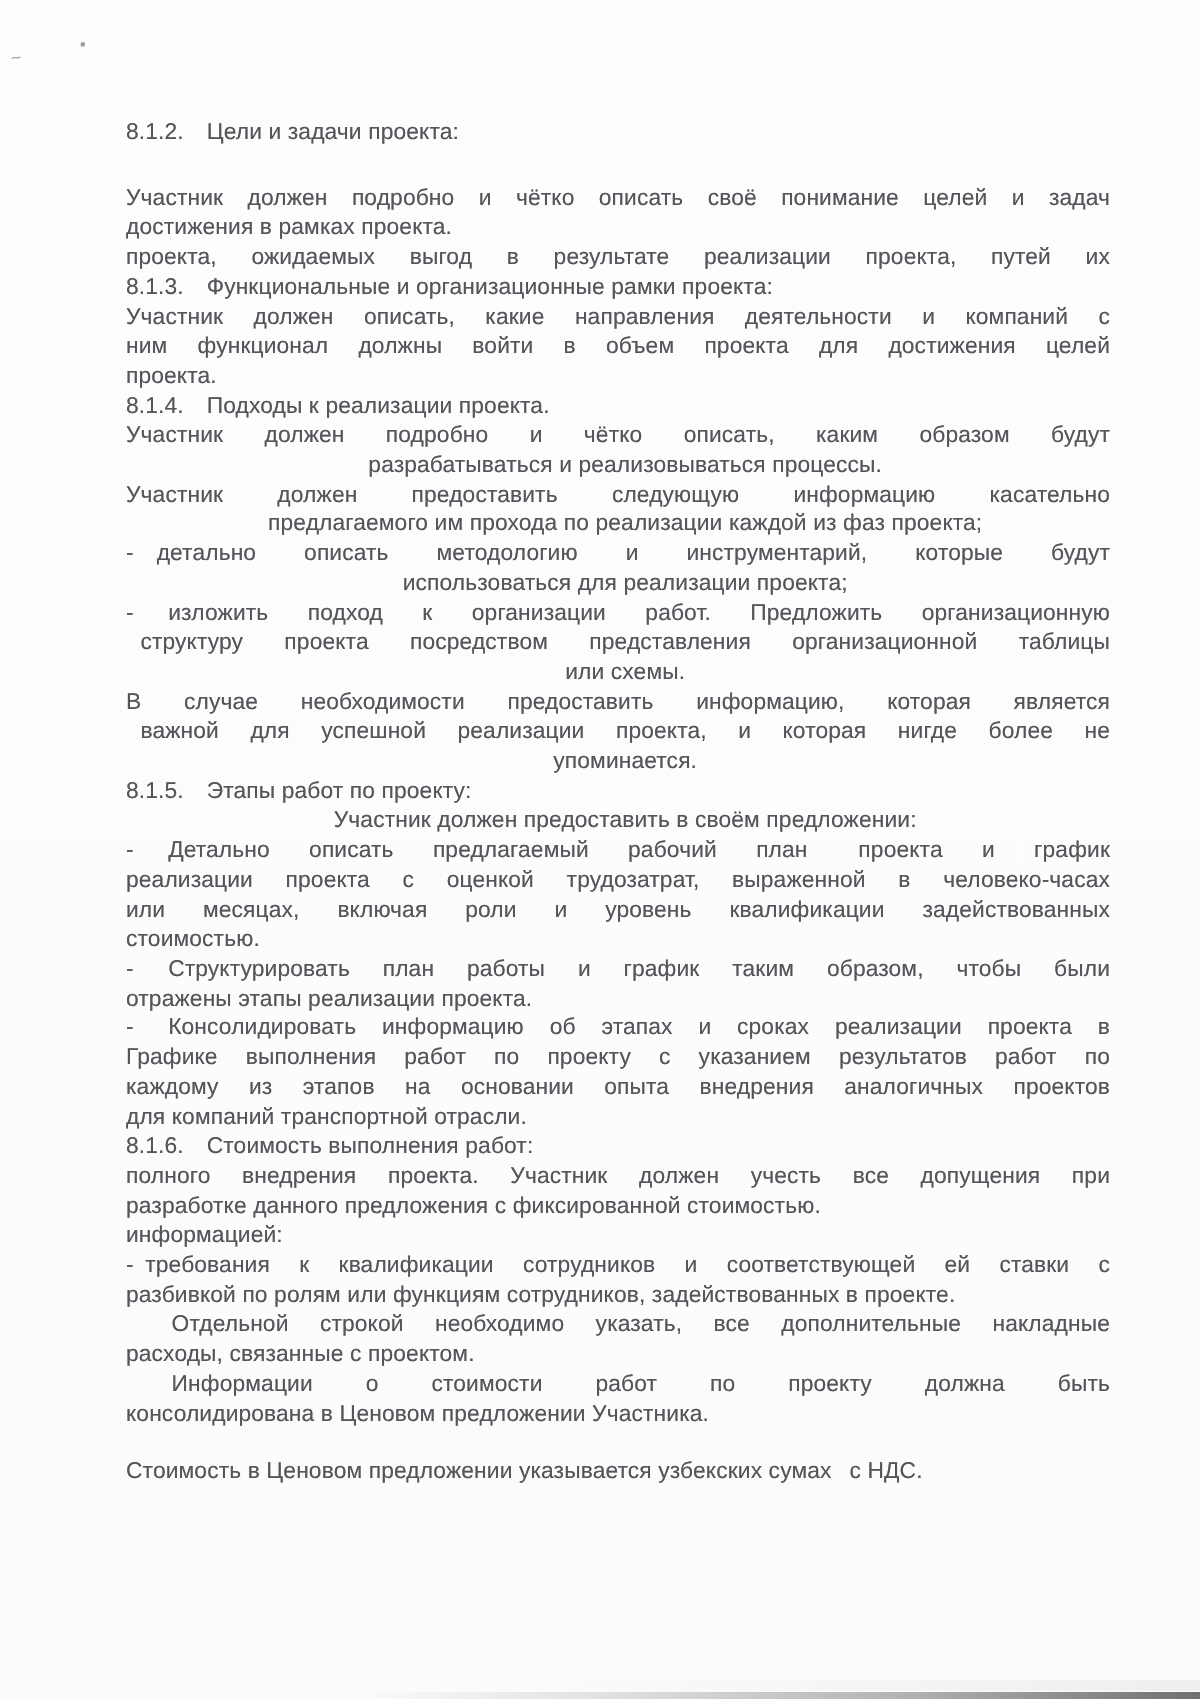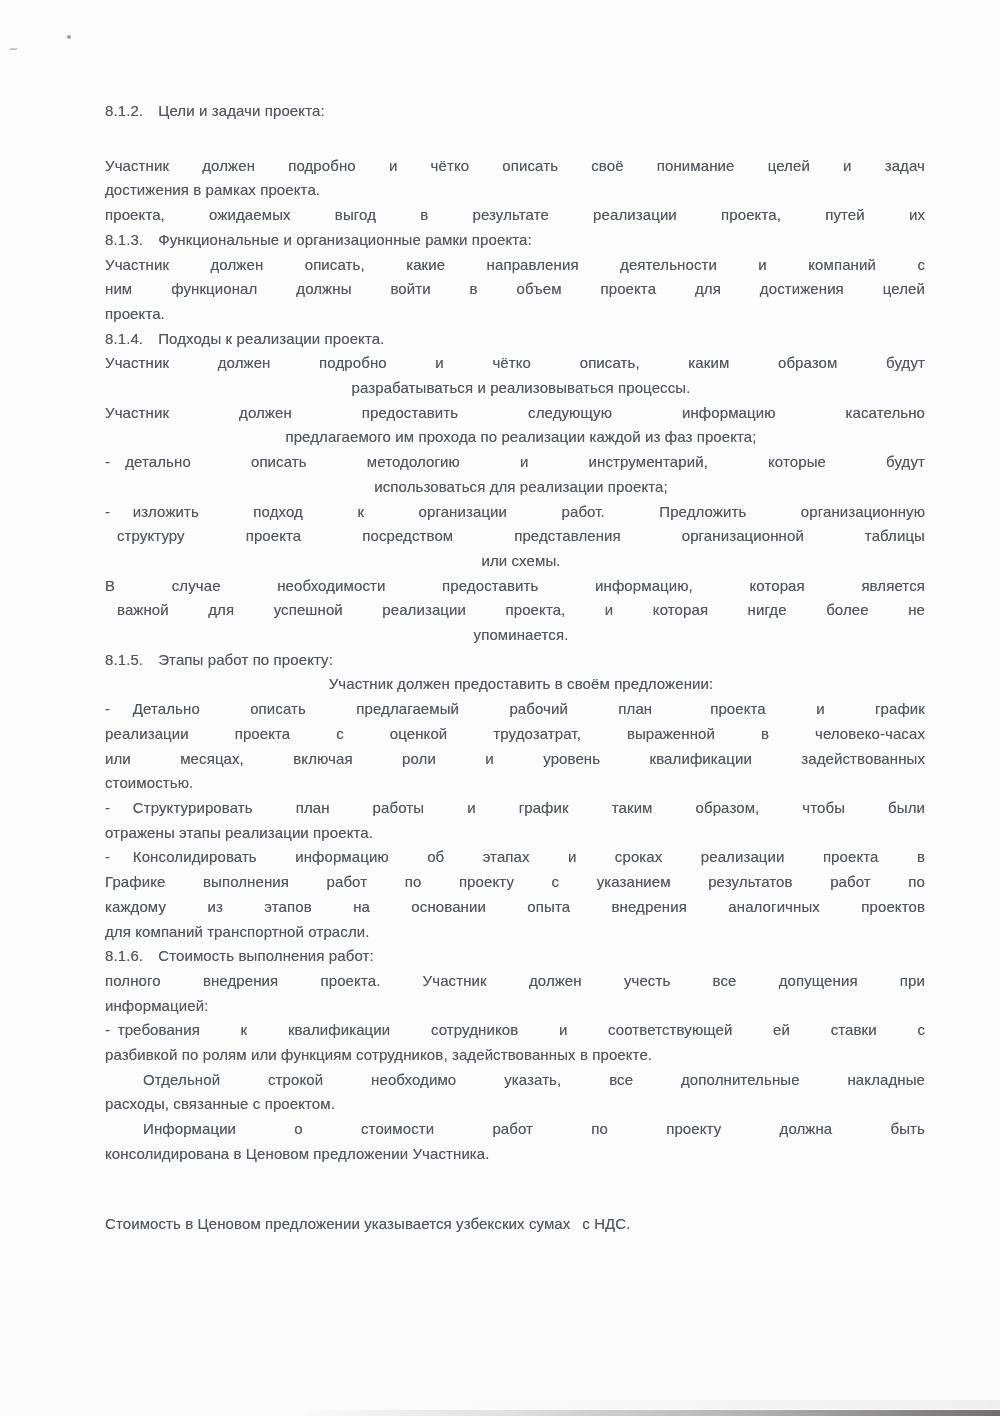--- a/index.html
+++ b/index.html
@@ -18,31 +18,31 @@
     position: absolute;
     inset: 0;
     background: linear-gradient(180deg, #fdfdfe 0%, #fcfcfc 70%, #fbfbfb 100%);
   }
   .textblock {
     position: absolute;
     left: 105px;
     top: 99px;
     width: 820px;
     color: #53565a;
-    font-size: 15px;
+    font-size: 19px;
     line-height: 24.7px;
     letter-spacing: 0.1px;
     text-shadow: 0 0 0.4px rgba(83, 86, 90, 0.55);
   }
   .line { text-align: left; }
   .j { text-align: justify; text-align-last: justify; }
   .i1 { padding-left: 12px; text-align: center; }
   .i2 { padding-left: 38px; }
   .gap-after { margin-bottom: 30px; }
-  .final { margin-top: 45px; }
+  .final { margin-top: 24px; }
 
   
   .speck-dot {
     position: absolute;
     left: 67px;
     top: 35px;
     width: 4px;
     height: 4px;
     border-radius: 50%;
     background: #8e8e8e;
@@ -118,20 +118,21 @@
       <div class="line j">или месяцах, включая роли и уровень квалификации задействованных</div>
       <div class="line">стоимостью.</div>
       <div class="line j">-  Структурировать план работы и график таким образом, чтобы были</div>
       <div class="line">отражены этапы реализации проекта.</div>
       <div class="line j">-  Консолидировать информацию об этапах и сроках реализации проекта в</div>
       <div class="line j">Графике выполнения работ по проекту с указанием результатов работ по</div>
       <div class="line j">каждому из этапов на основании опыта внедрения аналогичных проектов</div>
       <div class="line">для компаний транспортной отрасли.</div>
       <div class="line">8.1.6. Стоимость выполнения работ:</div>
       <div class="line j">полного внедрения проекта. Участник должен учесть все допущения при</div>
+      <div class="line">разработке данного предложения с фиксированной стоимостью.</div>
       <div class="line">информацией:</div>
       <div class="line j">- требования к квалификации сотрудников и соответствующей ей ставки с</div>
       <div class="line">разбивкой по ролям или функциям сотрудников, задействованных в проекте.</div>
       <div class="line j i2">Отдельной строкой необходимо указать, все дополнительные накладные</div>
       <div class="line">расходы, связанные с проектом.</div>
       <div class="line j i2">Информации о стоимости работ по проекту должна быть</div>
       <div class="line">консолидирована в Ценовом предложении Участника.</div>
       <div class="line final">Стоимость в Ценовом предложении указывается узбекских сумах  с НДС.</div>
     </div>
 

